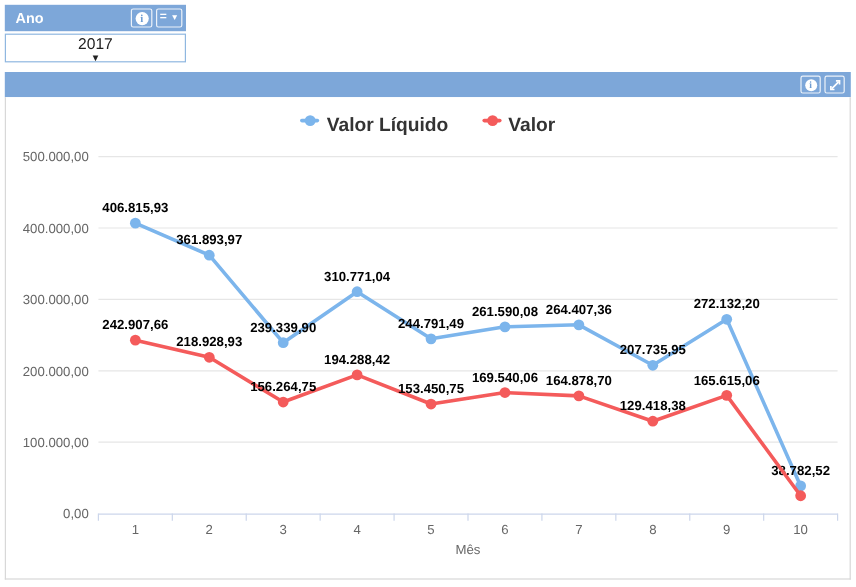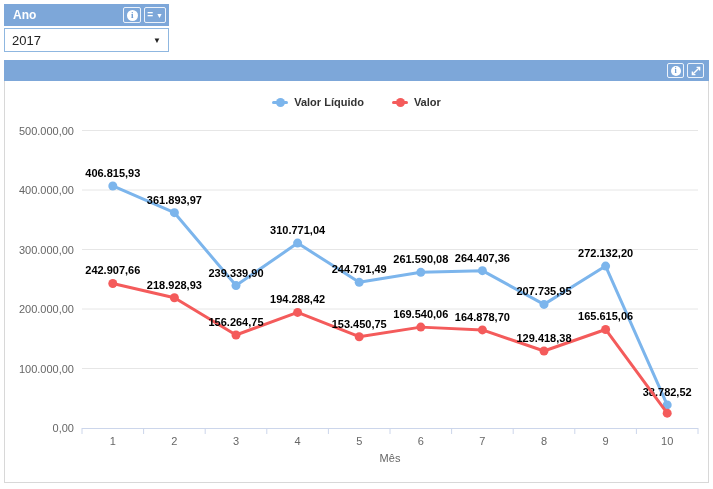--- a/index.html
+++ b/index.html
@@ -2,21 +2,21 @@
 <html><head>
 <meta charset="utf-8">
 <title>Dashboard</title>
 <style>
   html,body{margin:0;padding:0;}
   body{
     width:713px;height:489px;position:relative;background:#ffffff;
     font-family:"Liberation Sans", sans-serif;overflow:hidden;
   }
   
-  .filter-widget{position:absolute;left:4px;top:4px;width:165px;}
+  .filter-widget{position:absolute;left:4px;top:4px;width:151px;}
   .filter-header{
     background:#7da7d9;height:22px;display:flex;align-items:center;
     padding:0 3px 0 9px;box-sizing:border-box;
   }
   .filter-title{color:#ffffff;font-weight:bold;font-size:12px;flex:1;}
   .hdr-btns{display:flex;gap:3px;align-items:center;}
   .icon-btn{
     border:1px solid rgba(255,255,255,.85);border-radius:2px;background:transparent;
     height:16px;min-width:18px;display:flex;align-items:center;justify-content:center;
     padding:0 2px;cursor:pointer;box-sizing:border-box;
@@ -24,41 +24,41 @@
   .info-circle{
     width:11px;height:11px;border-radius:50%;background:#ffffff;color:#6d9bd1;
     font-size:9px;font-weight:bold;line-height:11px;text-align:center;
     font-family:"Liberation Serif", serif;
   }
   .op-eq{color:#ffffff;font-size:10px;font-weight:bold;margin-right:3px;line-height:1;}
   .op-caret{color:#ffffff;font-size:7px;line-height:1;}
   .filter-select{
     margin-top:2px;height:24px;border:1px solid #8fb7e0;background:#ffffff;
     display:flex;align-items:center;justify-content:space-between;
-    padding:0 7px;box-sizing:border-box;font-size:13px;color:#222222;cursor:pointer;
+    padding:0 7px;box-sizing:border-box;font-size:13px;color:#222222;cursor:pointer;flex-direction:column;
   }
   .select-caret{font-size:8px;color:#222222;}
   
   .chart-panel{position:absolute;left:4px;top:60px;width:705px;height:423px;box-sizing:border-box;}
   .panel-header{
     background:#7da7d9;height:21px;display:flex;align-items:center;
     justify-content:flex-end;gap:3px;padding-right:5px;box-sizing:border-box;
   }
   .panel-header .icon-btn{height:15px;min-width:17px;}
   .panel-header .info-circle{width:10px;height:10px;font-size:8px;line-height:10px;}
   .panel-body{
     position:relative;background:#ffffff;height:402px;box-sizing:border-box;
     border:1px solid #d8d8d8;border-top:none;
   }
   .legend{
     position:absolute;top:15px;left:0;right:0;display:flex;justify-content:center;
     gap:28px;z-index:2;
   }
-  .legend-item{display:flex;align-items:center;gap:6px;cursor:pointer;
-    font-size:11px;font-weight:bold;color:#333333;}
+  .legend-item{display:flex;gap:6px;cursor:pointer;
+    font-size:16px;font-weight:bold;color:#333333;}
   .legend-marker{position:relative;width:16px;height:9px;}
   .legend-marker .line{position:absolute;top:3px;left:0;width:16px;height:3px;border-radius:2px;}
   .legend-marker .dot{position:absolute;top:0;left:4px;width:9px;height:9px;border-radius:50%;}
   #chart-svg{position:absolute;left:0;top:0;}
   #chart-svg text{font-family:"Liberation Sans", sans-serif;}
 </style>
 </head>
 <body>
 
 <div class="filter-widget">

